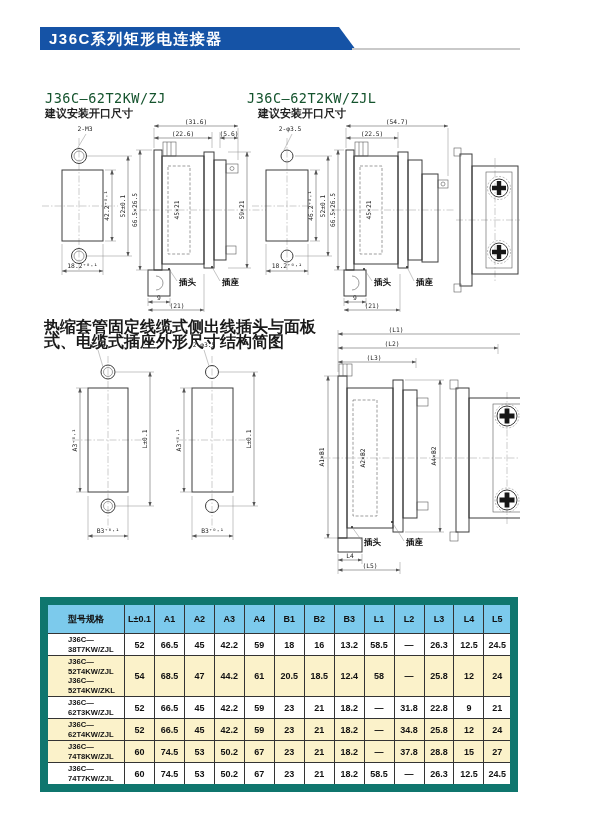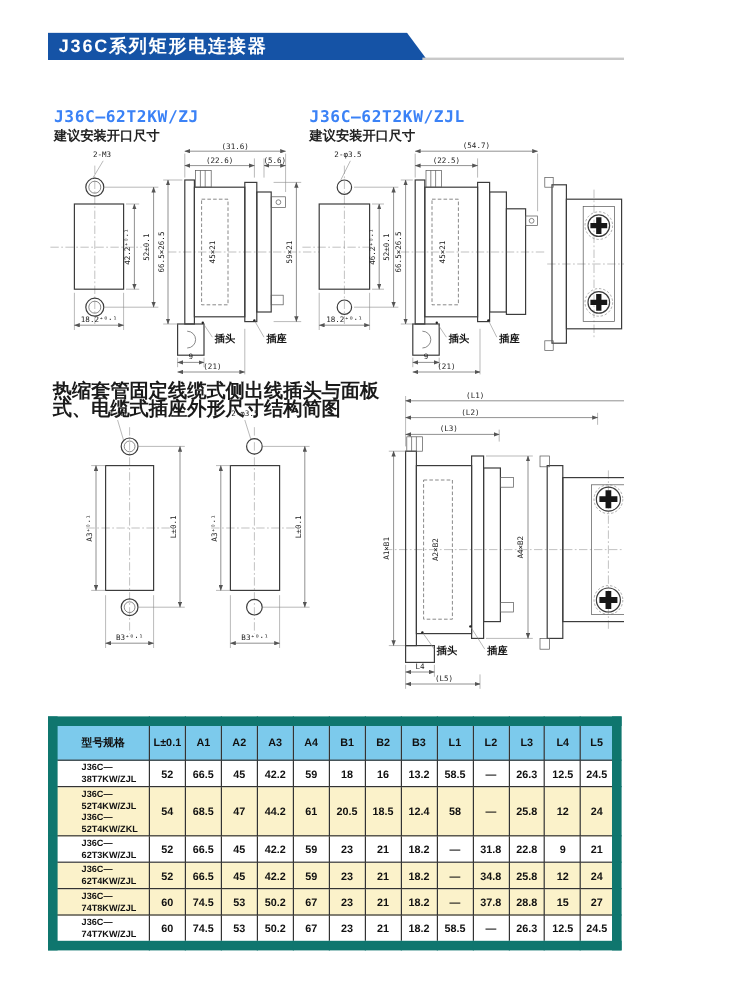--- a/index.html
+++ b/index.html
@@ -11,21 +11,21 @@
         font-family:"Liberation Sans",sans-serif;color:#111;}
   
   .banner{position:absolute;left:40px;top:27px;width:316px;height:23px;
           background:var(--banner-bg);
           clip-path:polygon(0 0, calc(100% - 17px) 0, 100% 100%, 0 100%);}
   .banner span{display:block;padding-left:9px;line-height:23px;font-size:15px;
                font-weight:bold;letter-spacing:1.5px;color:var(--banner-text);}
   .banner-rule{position:absolute;left:352px;top:48px;width:256px;height:2px;background:#c9c9c9;}
   
   .sec-title{position:absolute;font-family:"DejaVu Sans Mono",monospace;
-             font-weight:700;font-size:13.5px;letter-spacing:.5px;color:#3b82f6;}
+             font-weight:400;font-size:13.5px;letter-spacing:.5px;color:#14532d;}
   .sec-sub{position:absolute;font-size:11px;font-weight:bold;color:#222;}
   .heading{position:absolute;left:44px;top:319px;width:300px;font-size:16px;
            font-weight:bold;line-height:15px;color:#1a1a1a;}
   
   svg{position:absolute;overflow:visible;}
   .o{fill:none;stroke:#3c3c3c;stroke-width:1;}
   .i{fill:none;stroke:#5a5a5a;stroke-width:.6;}
   .dash{stroke-dasharray:3 1.8;}
   .d{fill:none;stroke:#666;stroke-width:.6;}
   .e{fill:none;stroke:#8a8a8a;stroke-width:.5;}
@@ -50,21 +50,21 @@
 
 <div class="page">
 
   <div class="banner">
     <span>J36C系列矩形电连接器</span>
   </div>
   <div class="banner-rule"></div>
 
   <div class="sec-title" style="left:45px;top:90px">J36C—62T2KW/ZJ</div>
   <div class="sec-sub" style="left:45px;top:106px">建议安装开口尺寸</div>
-  <div class="sec-title" style="left:258px;top:90px">J36C—62T2KW/ZJL</div>
+  <div class="sec-title" style="left:247px;top:90px">J36C—62T2KW/ZJL</div>
   <div class="sec-sub" style="left:258px;top:106px">建议安装开口尺寸</div>
 
   <svg style="left:36px;top:118px" width="232" height="198" viewBox="0 0 232 198">
     <defs>
       <marker id="mA" viewBox="0 0 8 6" refX="7.5" refY="3" markerWidth="8" markerHeight="6" orient="auto-start-reverse">
         <path d="M0,0 L8,3 L0,6 z" fill="#555"></path>
       </marker>
     </defs>
     <g>
       <line class="c" x1="43" y1="20" x2="43" y2="154"></line>

